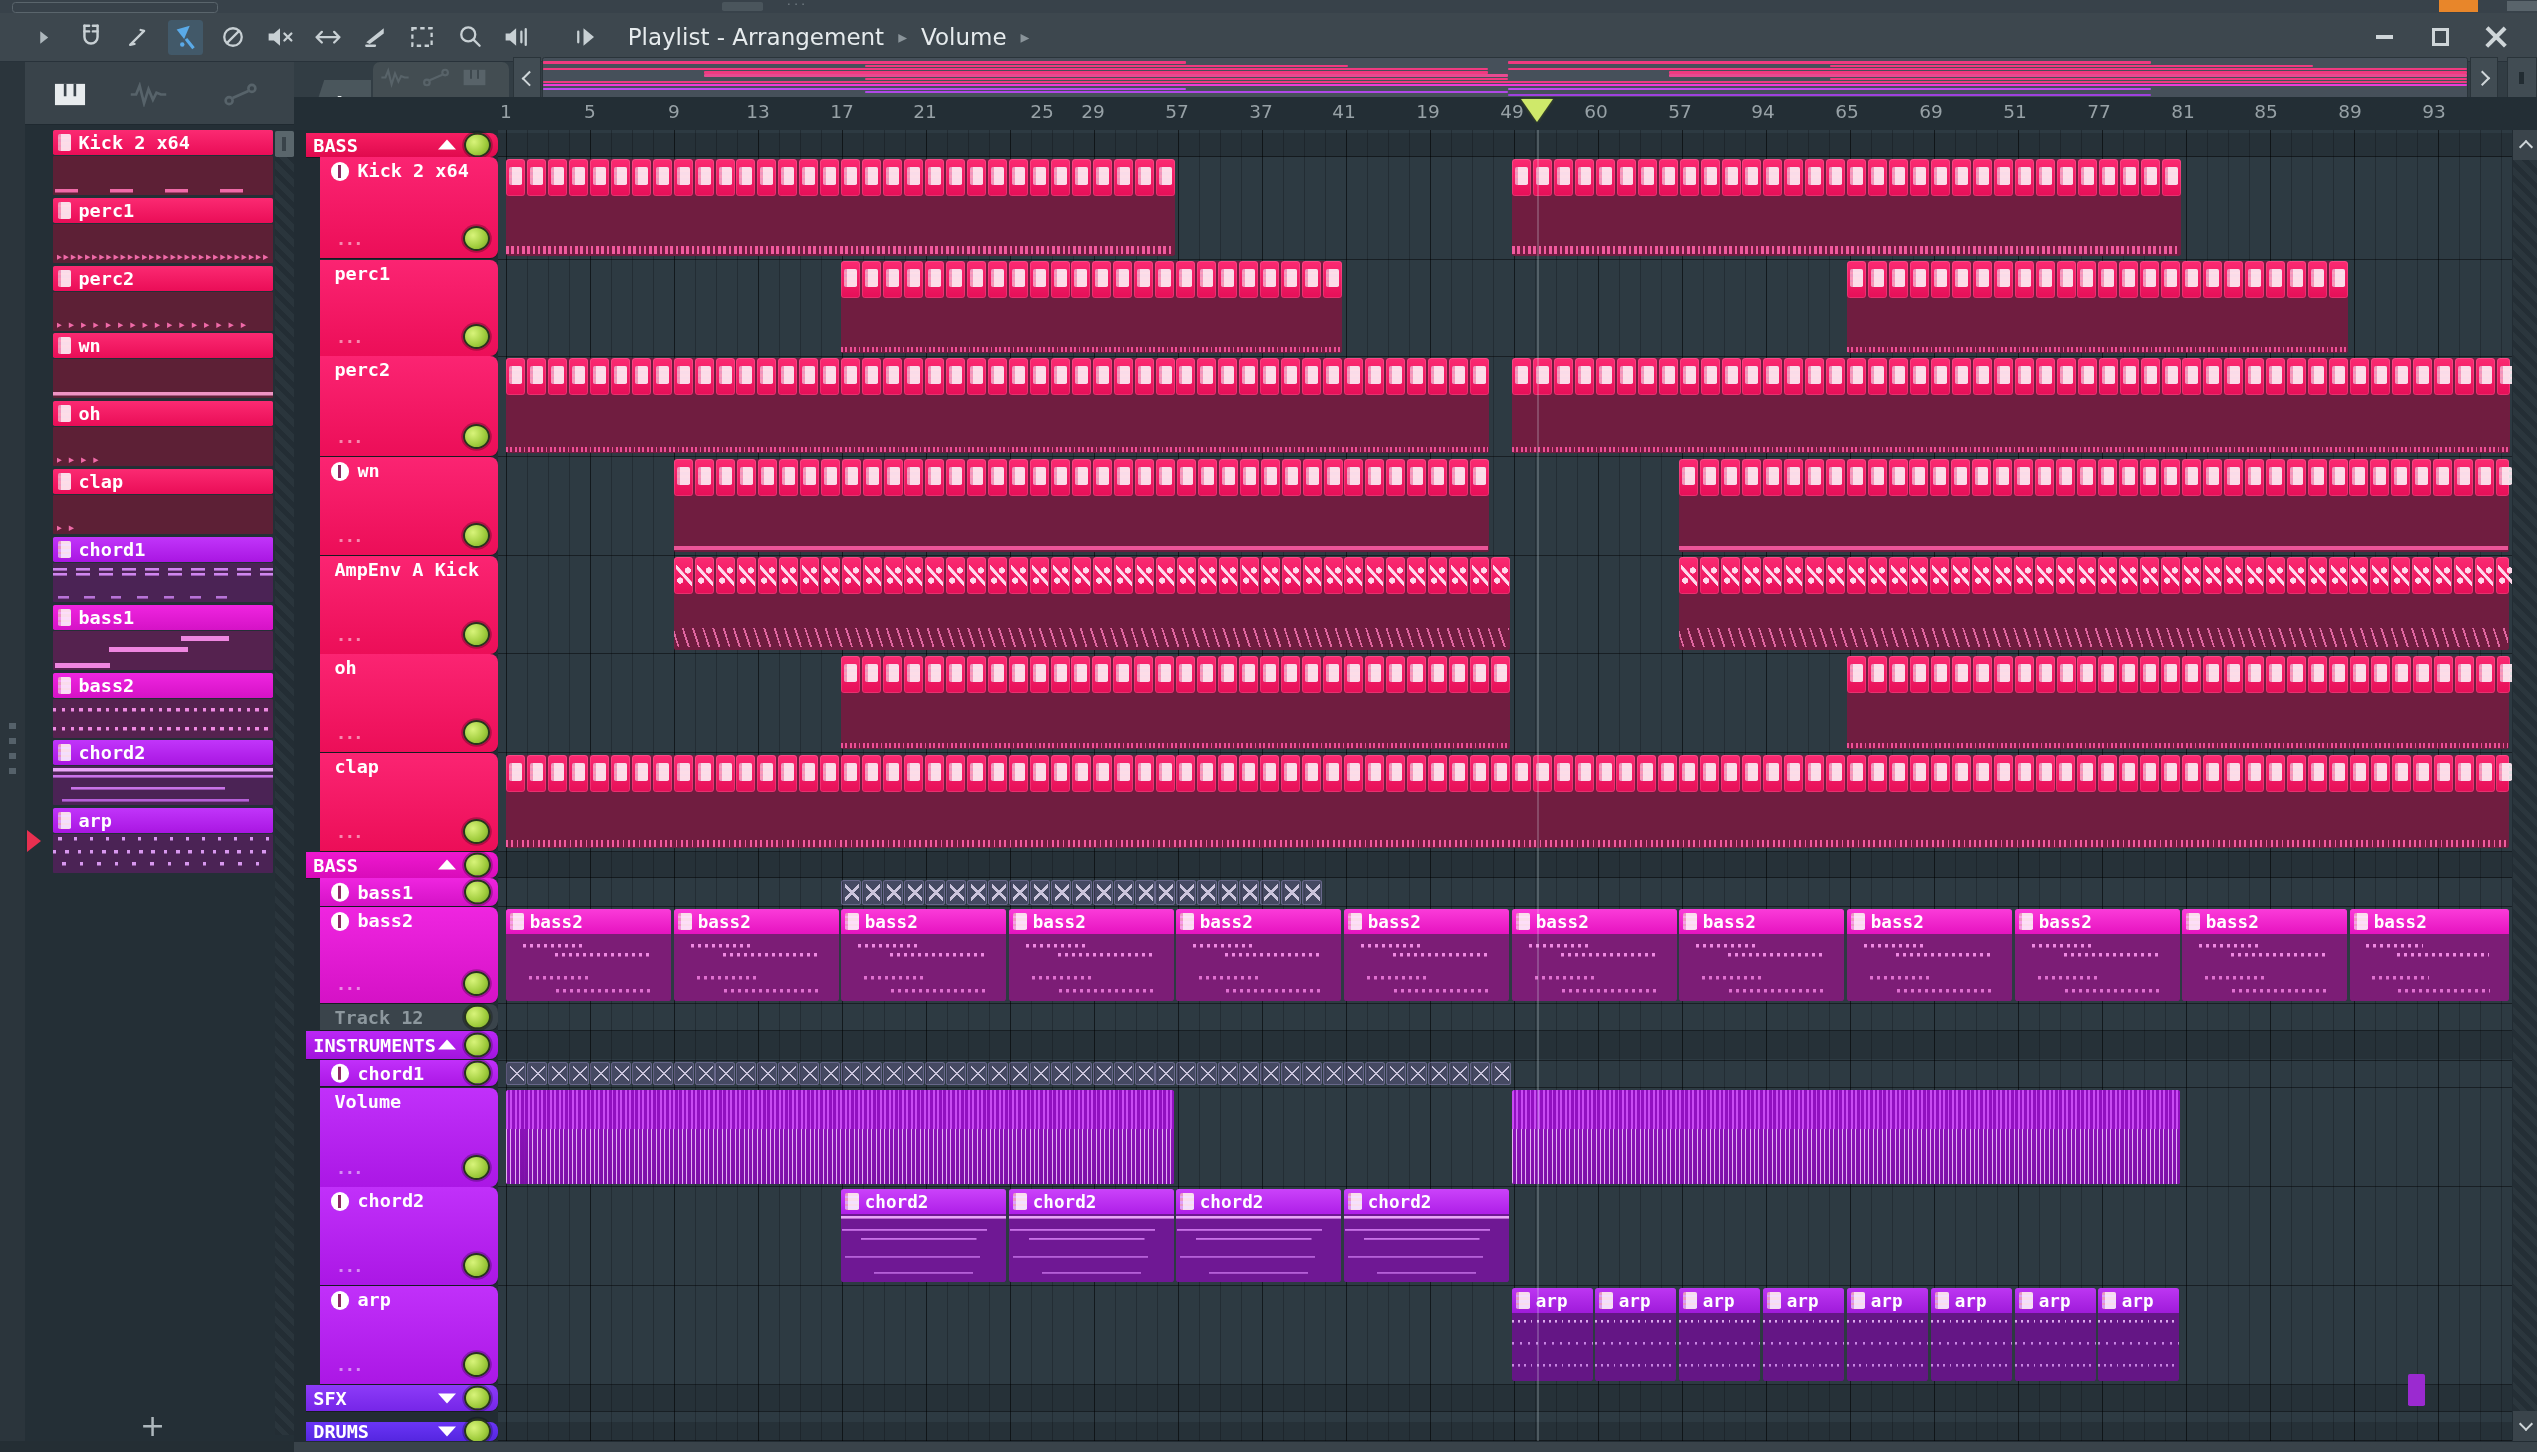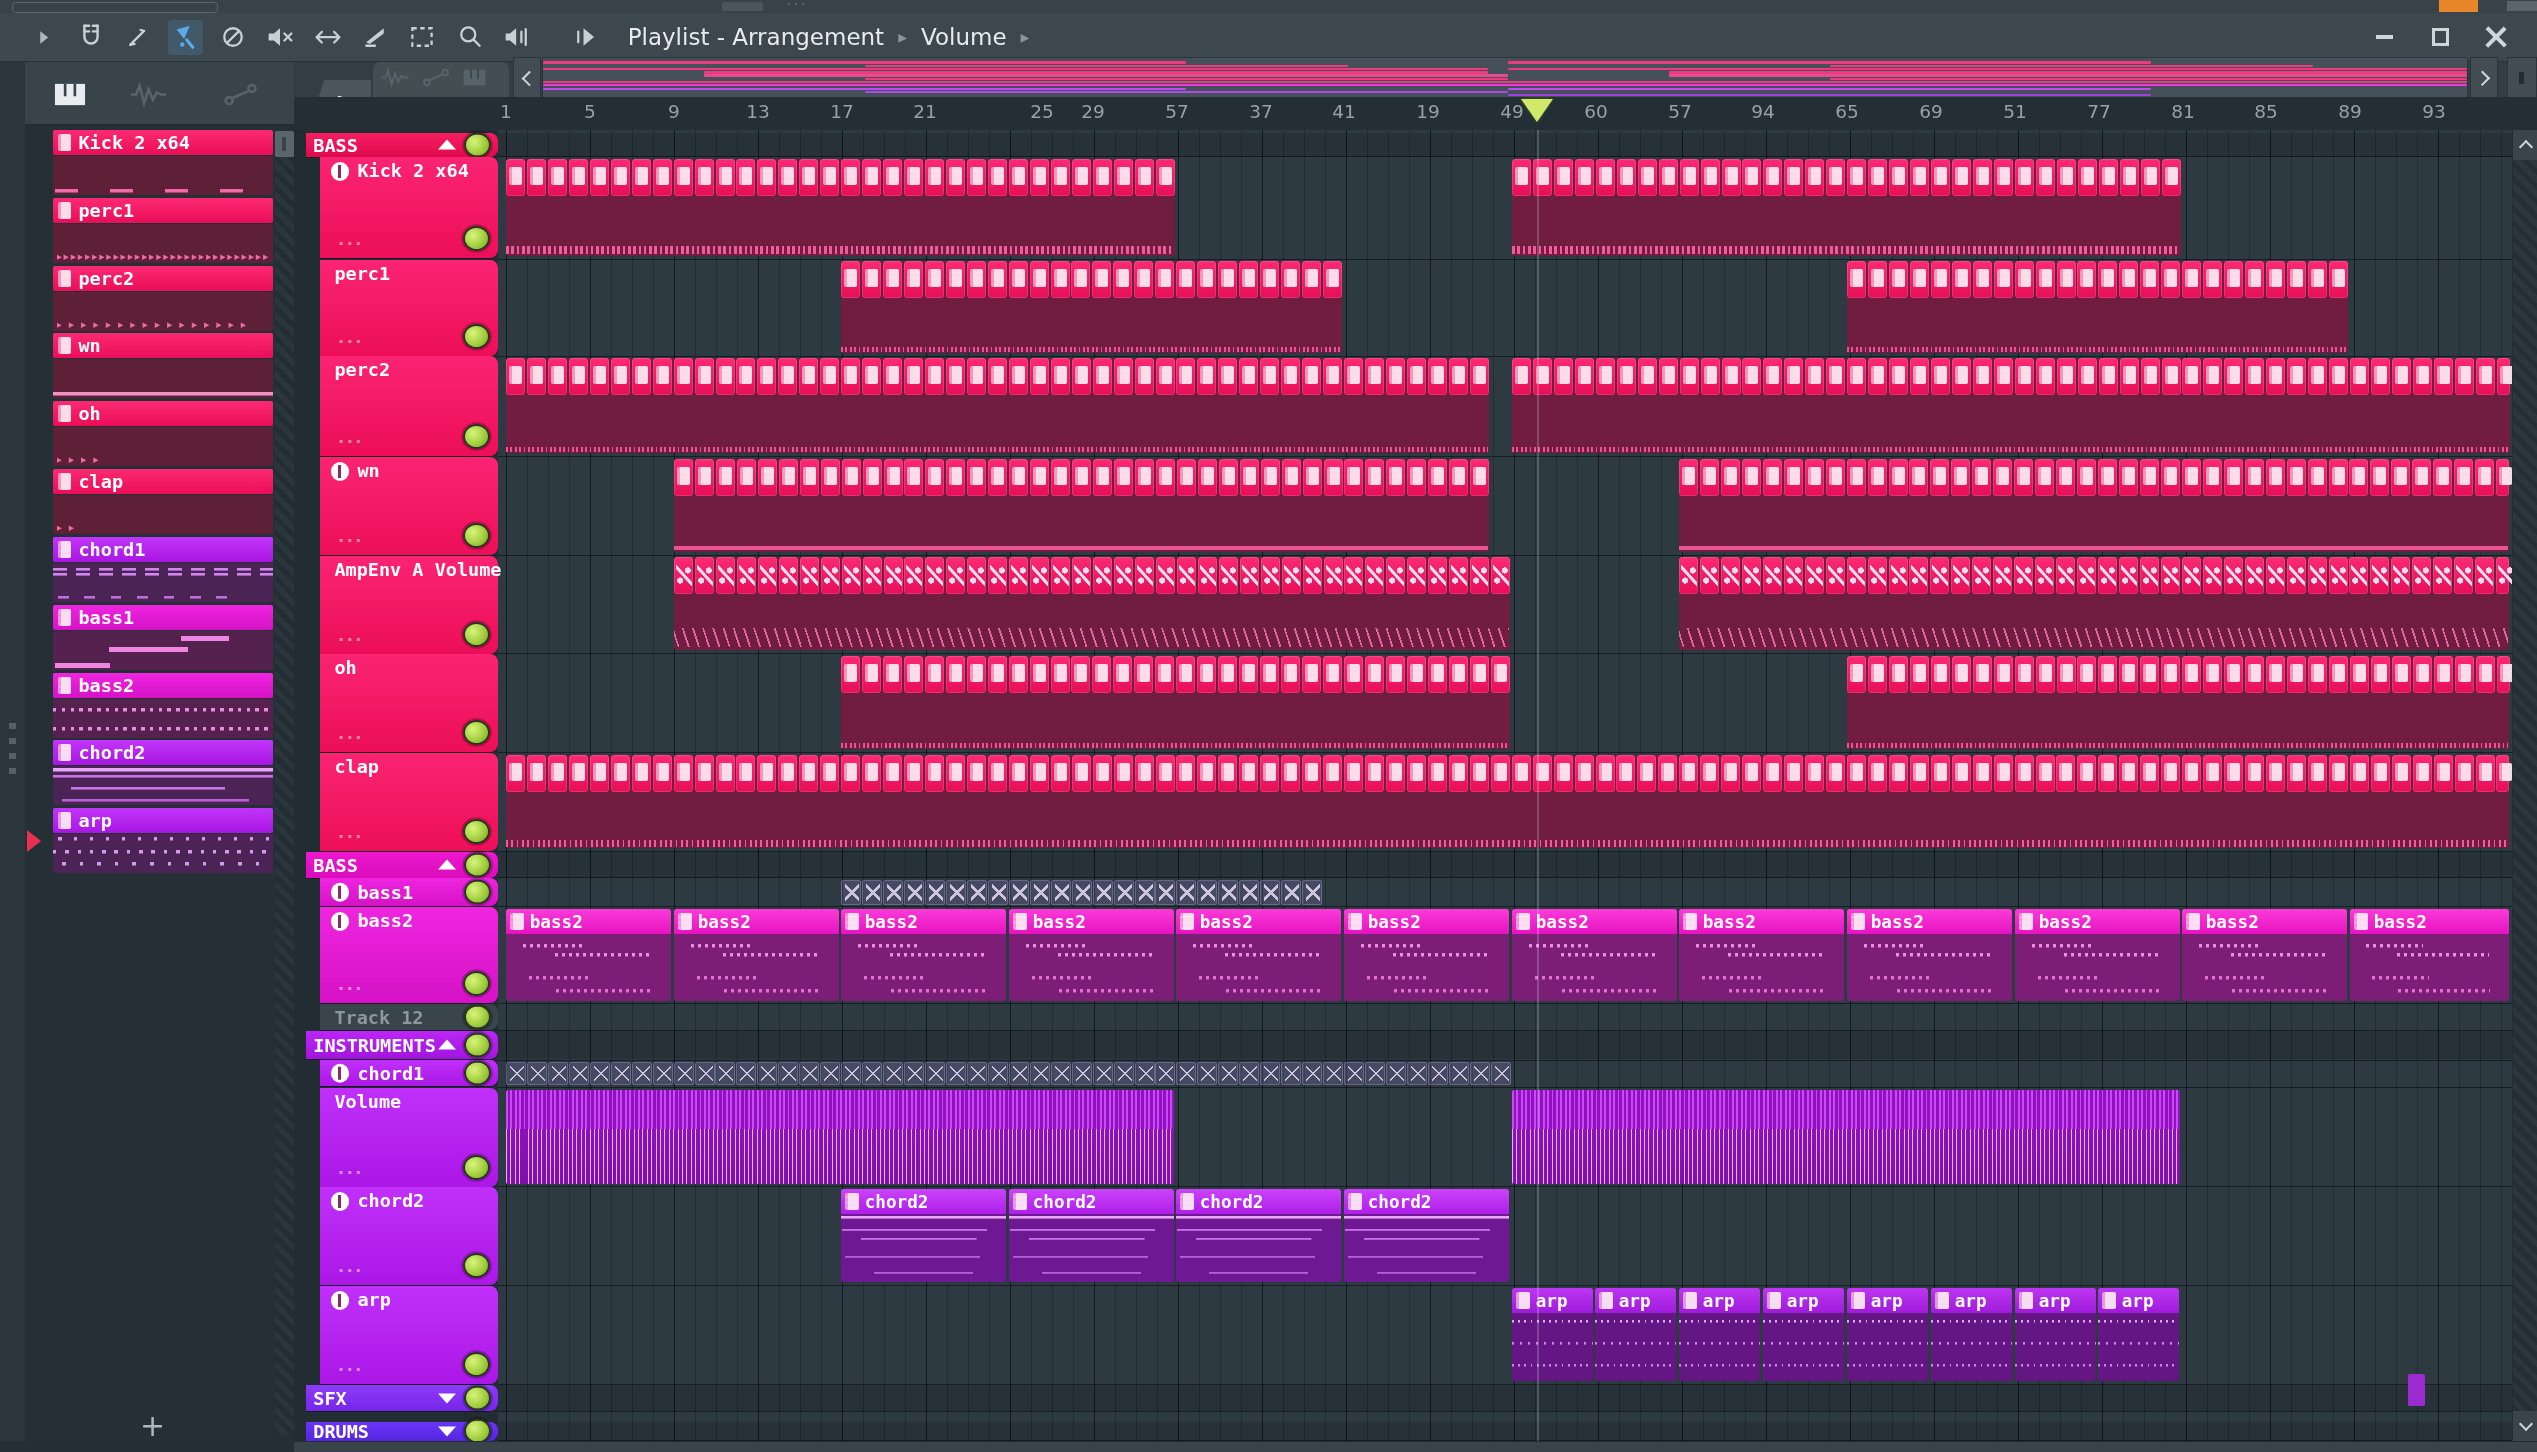--- a/index.html
+++ b/index.html
@@ -2540,21 +2540,21 @@
           <span class="led" style="right: 8.8px; bottom: 7px;"></span>
           <span class="dots3">···</span>
         </div>
         <div class="hdr t-drum" style="left: 26.4px; top: 327px; width: 178px; height: 98px;">
           <span class="oicon"></span>
           <span class="lbl withicon">wn</span>
           <span class="led" style="right: 8.8px; bottom: 7px;"></span>
           <span class="dots3">···</span>
         </div>
         <div class="hdr t-drum" style="left: 26.4px; top: 426px; width: 178px; height: 98px;">
-          <span class="lbl">AmpEnv A Volume</span>
+          <span class="lbl">AmpEnv A Kick</span>
           <span class="led" style="right: 8.8px; bottom: 7px;"></span>
           <span class="dots3">···</span>
         </div>
         <div class="hdr t-drum" style="left: 26.4px; top: 524px; width: 178px; height: 98px;">
           <span class="lbl">oh</span>
           <span class="led" style="right: 8.8px; bottom: 7px;"></span>
           <span class="dots3">···</span>
         </div>
         <div class="hdr t-drum" style="left: 26.4px; top: 623px; width: 178px; height: 98px;">
           <span class="lbl">clap</span>

